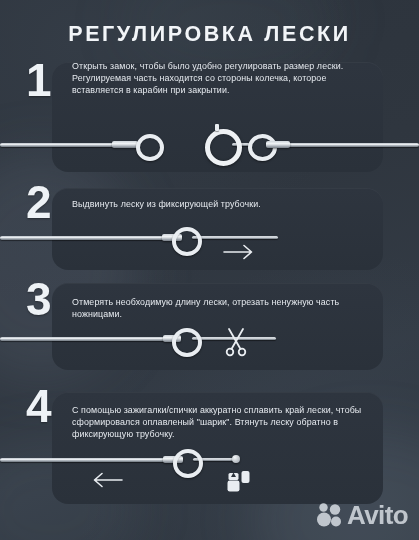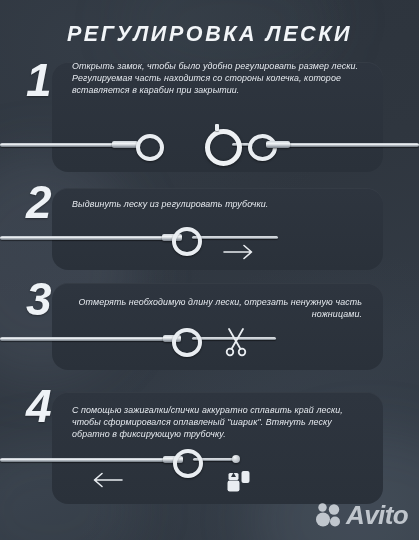--- a/index.html
+++ b/index.html
@@ -7,21 +7,20 @@
     width:419px;height:540px;overflow:hidden;
     font-family:"Liberation Sans","DejaVu Sans",sans-serif;
     background:#2d343d;
   }
   .poster{
     position:relative;width:419px;height:540px;overflow:hidden;
     background:
       radial-gradient(120% 90% at 18% 8%, #343c46 0%, rgba(52,60,70,0) 55%),
       radial-gradient(110% 80% at 85% 95%, #39424d 0%, rgba(57,66,77,0) 60%),
       linear-gradient(160deg,#2c333c 0%,#2f363f 40%,#333b45 70%,#2a313a 100%);
-    font-style: italic;
   }
   
   .haze{position:absolute;border-radius:50%;filter:blur(26px);pointer-events:none;}
   .haze.a{left:-60px;top:150px;width:200px;height:230px;background:rgba(118,133,150,.17);}
   .haze.b{left:250px;top:430px;width:240px;height:180px;background:rgba(120,136,152,.14);}
   .haze.c{left:-40px;top:440px;width:180px;height:140px;background:rgba(105,120,138,.13);}
   .haze.d{left:120px;top:-40px;width:220px;height:120px;background:rgba(90,104,120,.10);}
 
   .title{
     position:absolute;left:0;right:0;top:22px;text-align:center;
@@ -119,40 +118,40 @@
 
       <div class="ring" style="left:248px;top:134px;width:21px;height:19px;"></div>
       <div class="ferrule" style="left:266px;top:141px;width:24px;"></div>
       <div class="wire" style="left:286px;top:143px;width:133px;"></div>
     </div>
   </div>
 
   <div class="step">
     <div class="card" style="top:188px;height:82px;"></div>
     <div class="num" style="top:180px;">2</div>
-    <div class="txt" style="top:198px;">Выдвинуть леску из регулировать трубочки.</div>
+    <div class="txt" style="top:198px;">Выдвинуть леску из фиксирующей трубочки.</div>
 
     <div>
       <div class="wire" style="left:0px;top:236px;width:170px;"></div>
       <div class="ferrule" style="left:162px;top:234px;width:20px;"></div>
       <div class="ring" style="left:172px;top:227px;width:22px;height:21px;"></div>
       <div class="wire" style="left:192px;top:236px;width:86px;height:3px;"></div>
 
       <div class="arrow" style="left:222px;top:242px;">
         <svg width="34" height="20" viewBox="0 0 34 20">
           <path d="M2 10 H29 M22 3.5 L29.5 10 L22 16.5" stroke="#e9edf1" stroke-width="1.6" fill="none" stroke-linecap="round" stroke-linejoin="round"></path>
         </svg>
       </div>
     </div>
   </div>
 
   <div class="step">
     <div class="card" style="top:283px;height:87px;"></div>
     <div class="num" style="top:277px;">3</div>
-    <div class="txt" style="top:296px;text-align:right;">Отмерять необходимую длину лески, отрезать ненужную часть ножницами.</div>
+    <div class="txt" style="top:296px;">Отмерять необходимую длину лески, отрезать ненужную часть ножницами.</div>
 
     <div>
       <div class="wire" style="left:0px;top:337px;width:172px;"></div>
       <div class="ferrule" style="left:163px;top:335px;width:18px;"></div>
       <div class="ring" style="left:172px;top:328px;width:22px;height:21px;"></div>
       <div class="wire" style="left:192px;top:337px;width:84px;height:3px;"></div>
 
       <div class="icon" style="left:223px;top:327px;">
         <svg width="26" height="30" viewBox="0 0 26 30">
           <path d="M6 2 L17.5 22" stroke="#e9edf1" stroke-width="1.8" fill="none" stroke-linecap="round"></path>

